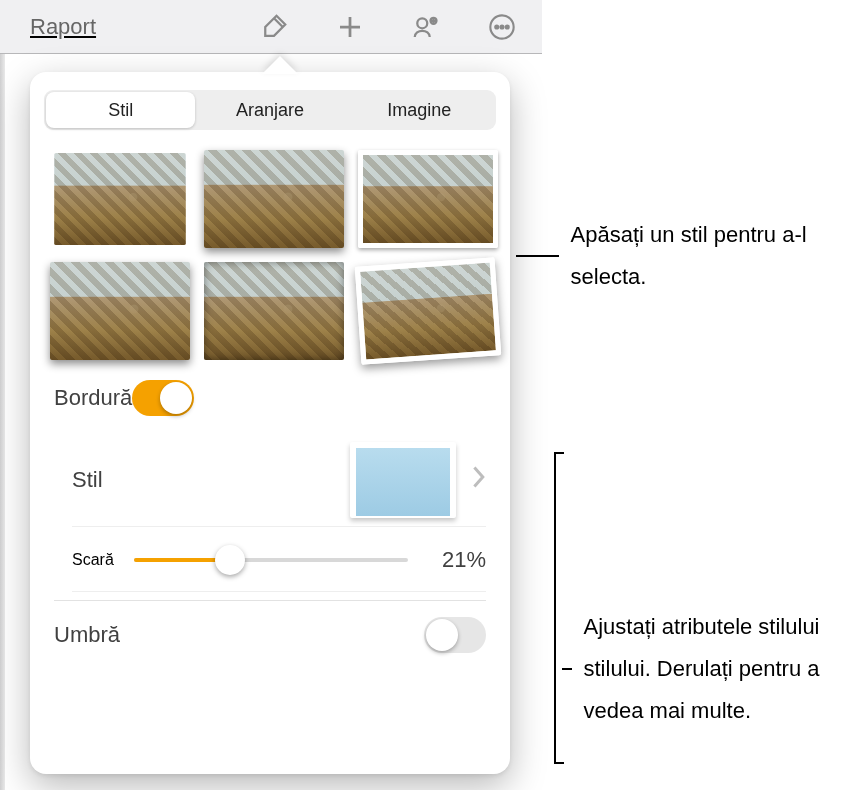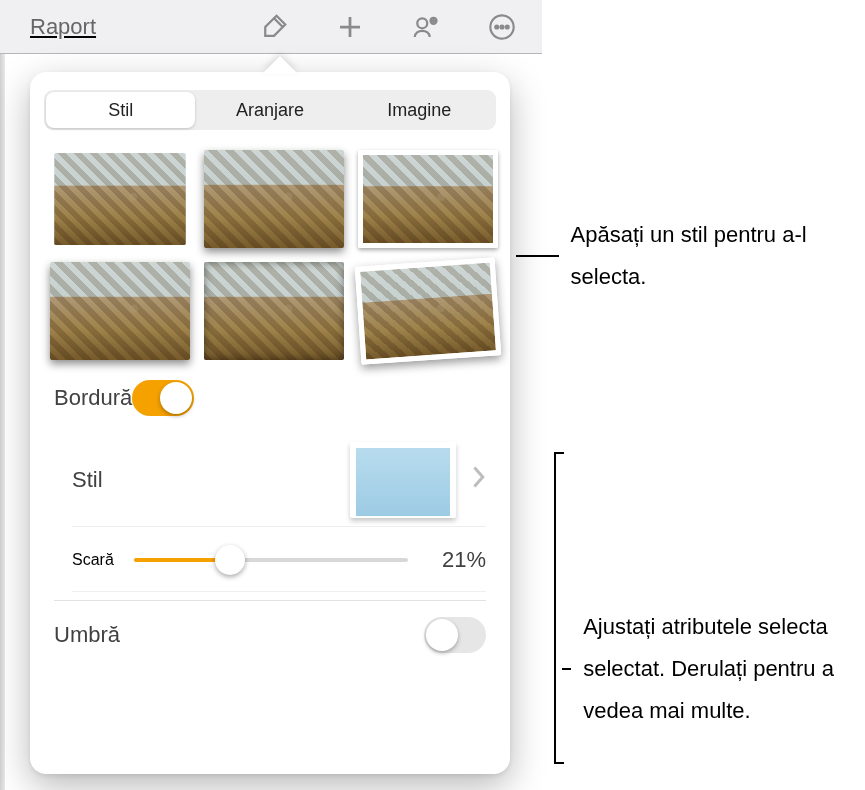--- a/index.html
+++ b/index.html
@@ -416,16 +416,16 @@
 
   <div class="callouts-col">
     <div class="callout" style="top:214px; left:-26px;">
       <div class="co-line co-line-short"></div>
       <div class="co-text">Apăsați un stil pentru a-l selecta.</div>
     </div>
 
     <div class="bracket" style="top:452px; height:312px; left:12px;"></div>
     <div class="callout" style="top:606px; left:20px;">
       <div class="co-line" style="width:22px;"></div>
-      <div class="co-text">Ajustați atributele selecta selectat. Derulați pentru a vedea mai multe.</div>
+      <div class="co-text">Ajustați atributele stilului stilului. Derulați pentru a vedea mai multe.</div>
     </div>
   </div>
 </div>
 
 </body></html>

